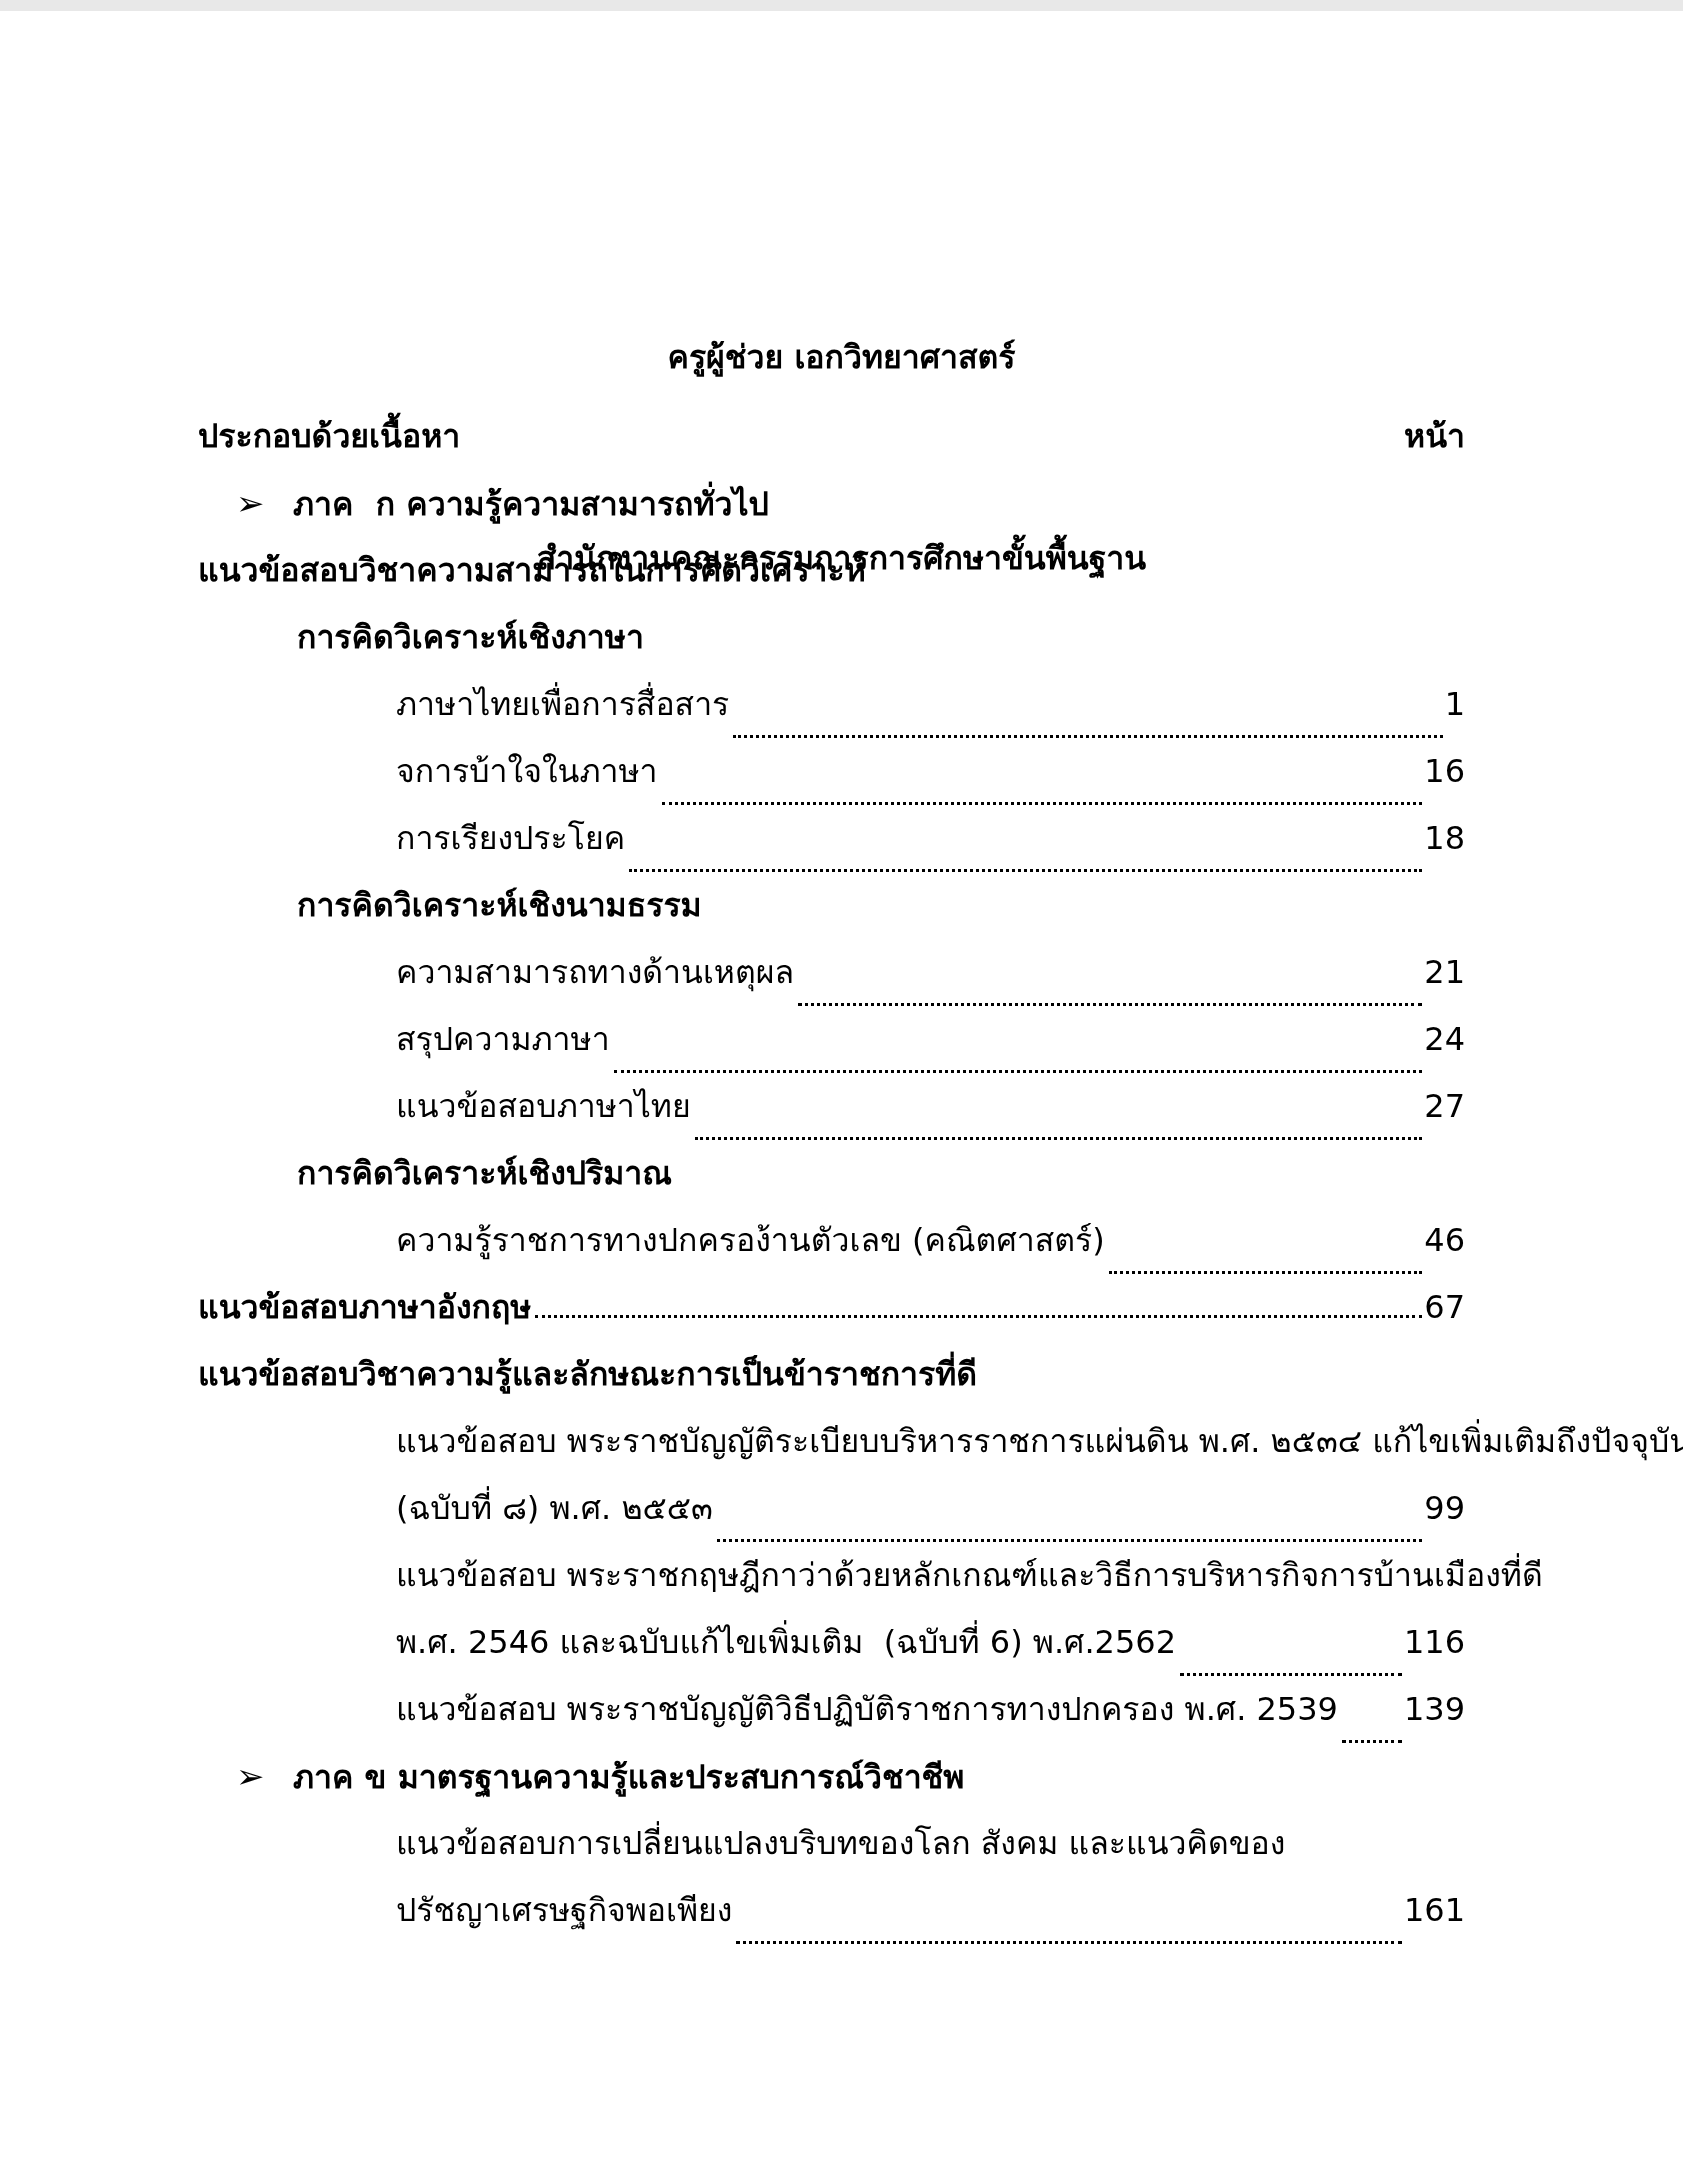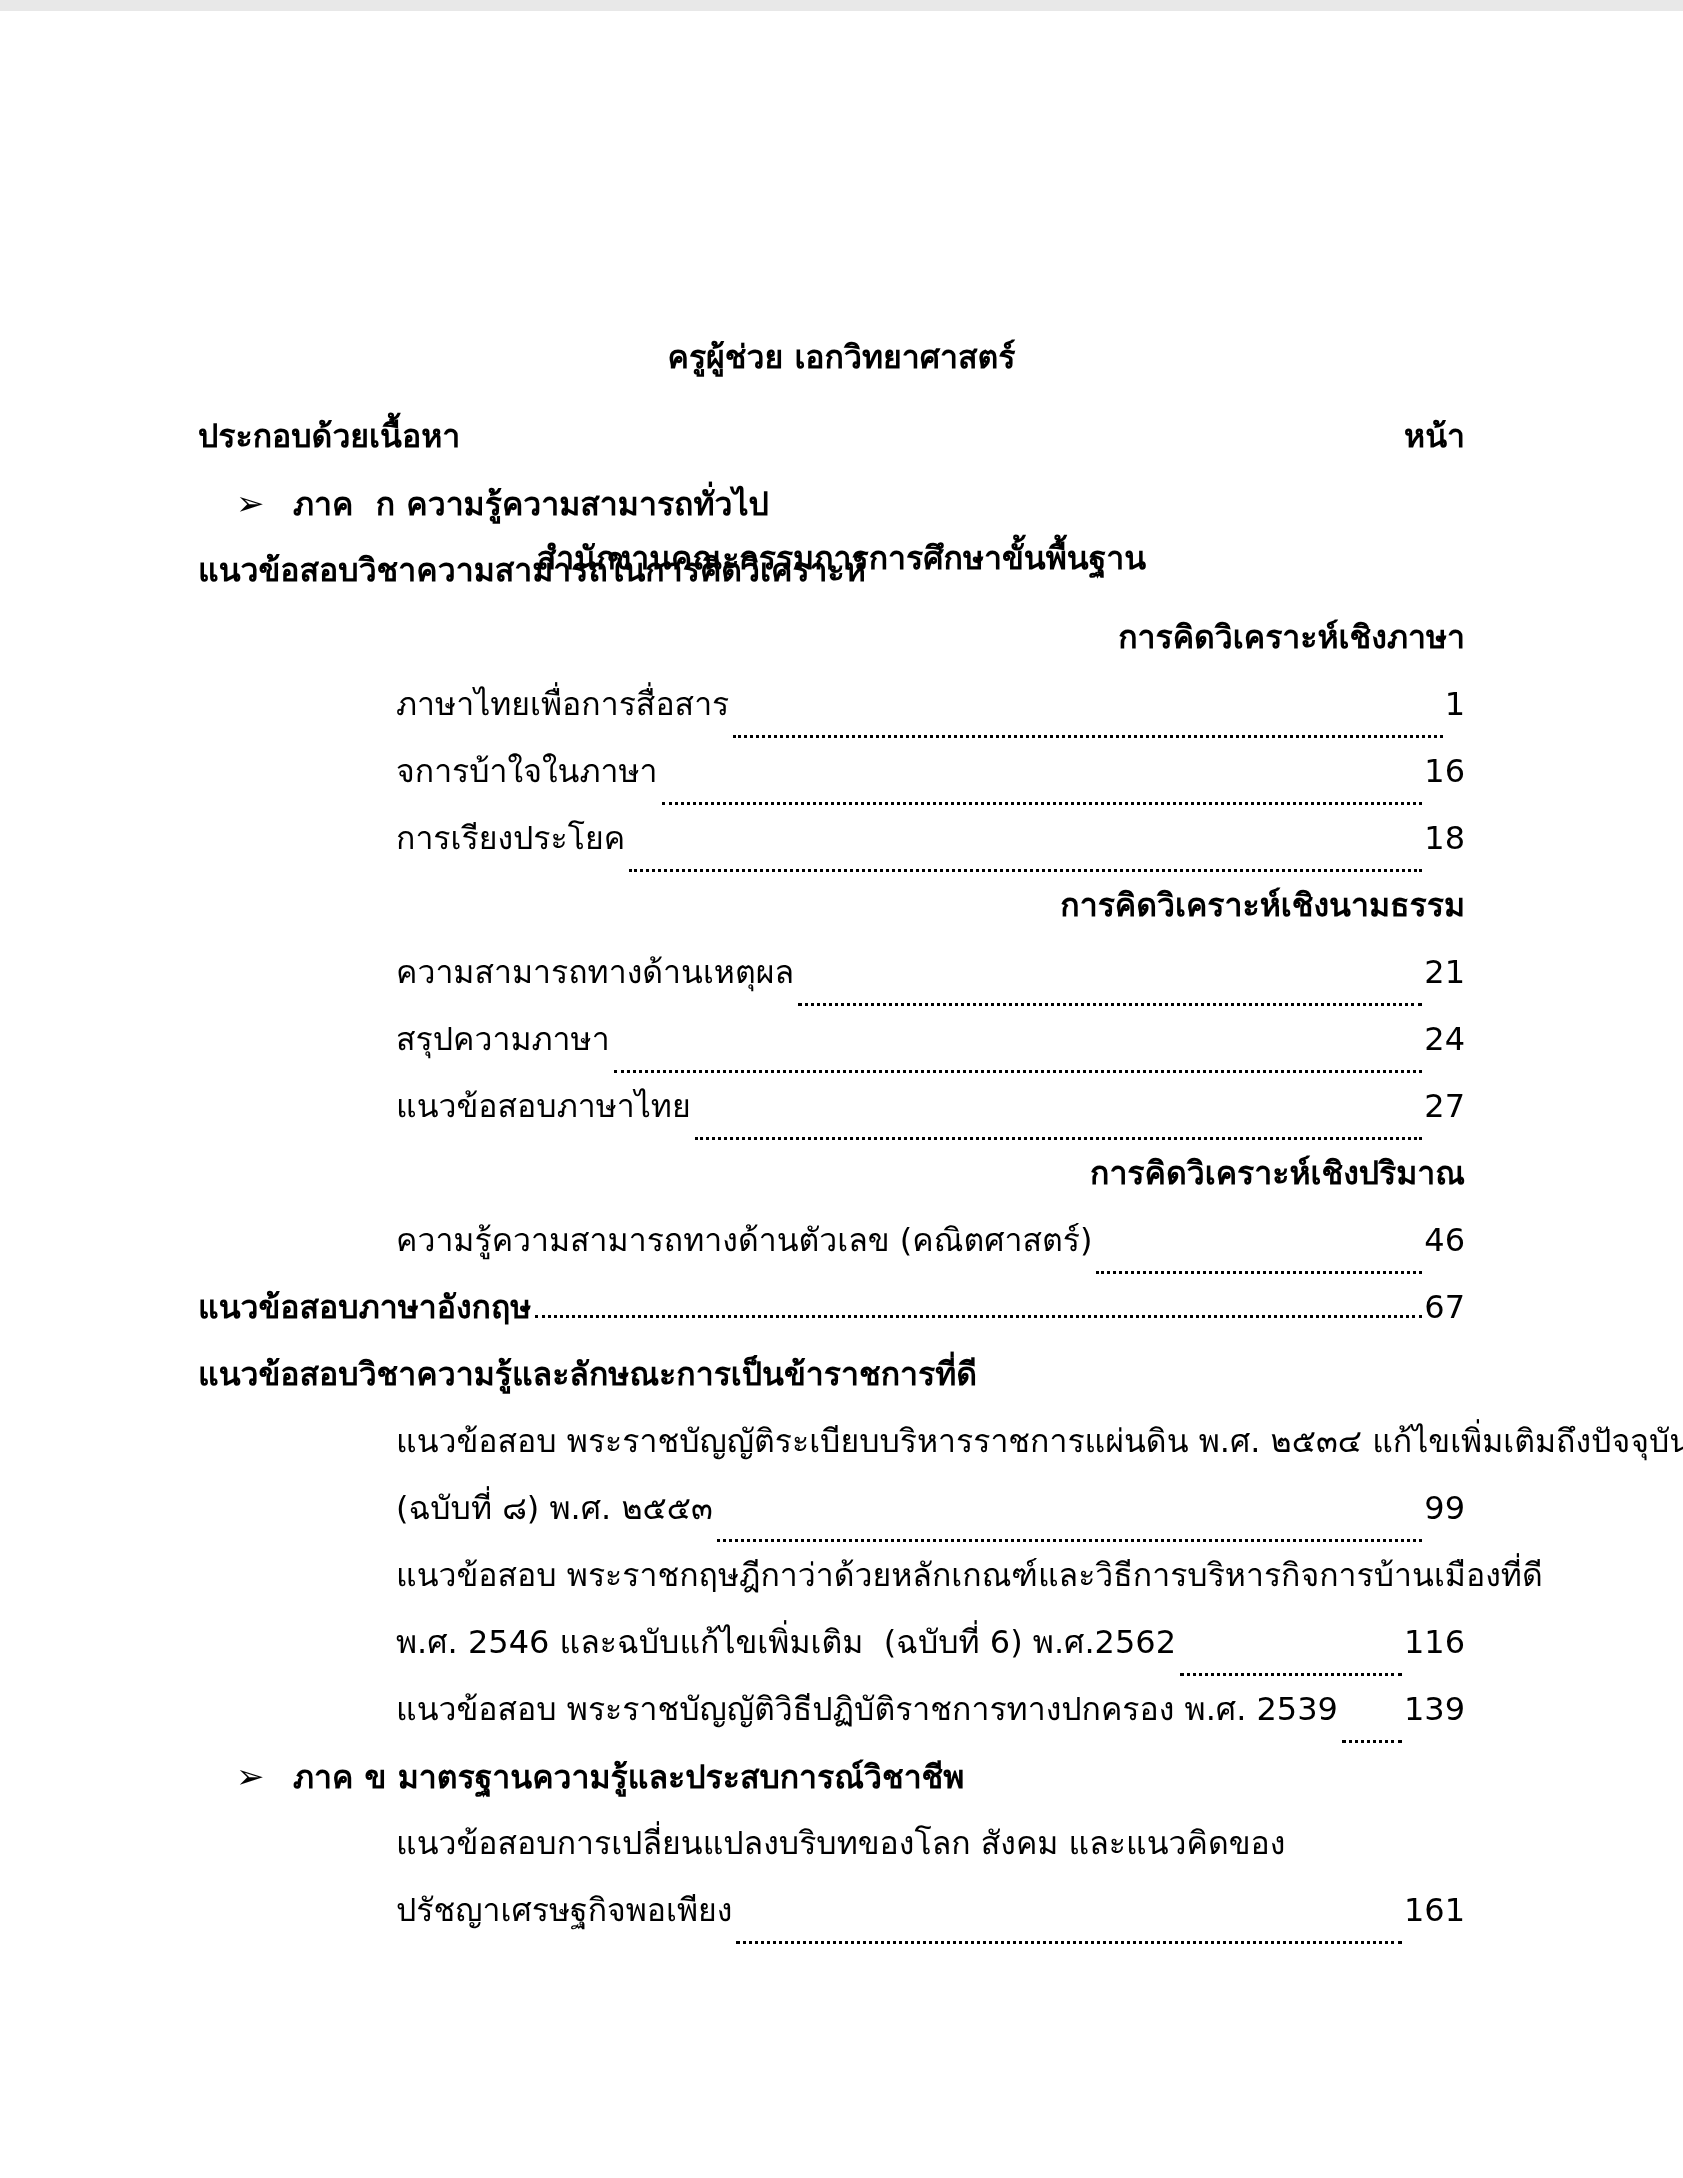--- a/index.html
+++ b/index.html
@@ -45,21 +45,21 @@
     justify-content: space-between;
     font-weight: bold;
   }
   .row.part { padding-left: 38px; font-weight: bold; }
   .row.part .arrow {
     width: 57px;
     flex: 0 0 57px;
     font-size: 34px;
   }
   .row.section { font-weight: bold; }
-  .row.subsection { padding-left: 99px; font-weight: bold; justify-content: flex-end; }
+  .row.subsection { padding-left: 99px; font-weight: bold; }
   .row.entry, .row.entry-text { padding-left: 198px; font-weight: normal; align-items: flex-end; }
   .row.entry-bold-left { padding-left: 0; }
   .row.entry-bold-left .label { font-weight: bold; text-align: center; }
   .leader {
     flex: 1 1 auto;
     min-width: 20px;
     border-bottom: 3.5px dotted #000000;
     margin: 0 2px 0 4px;
   }
   .pagenum {
@@ -122,21 +122,21 @@
         </div>
         <div class="row entry">
           <span class="label">แนวข้อสอบภาษาไทย</span>
           <span class="leader"></span>
           <span class="pagenum">27</span>
         </div>
         <div class="row subsection">
           <span class="label">การคิดวิเคราะห์เชิงปริมาณ</span>
         </div>
         <div class="row entry">
-          <span class="label">ความรู้ความสามารถทางด้านตัวเลข (คณิตศาสตร์)</span>
+          <span class="label">ความรู้ราชการทางปกครอง้านตัวเลข (คณิตศาสตร์)</span>
           <span class="leader"></span>
           <span class="pagenum">46</span>
         </div>
         <div class="row entry-bold-left">
           <span class="label">แนวข้อสอบภาษาอังกฤษ</span>
           <span class="leader"></span>
           <span class="pagenum">67</span>
         </div>
         <div class="row section">
           <span class="label">แนวข้อสอบวิชาความรู้และลักษณะการเป็นข้าราชการที่ดี</span>

